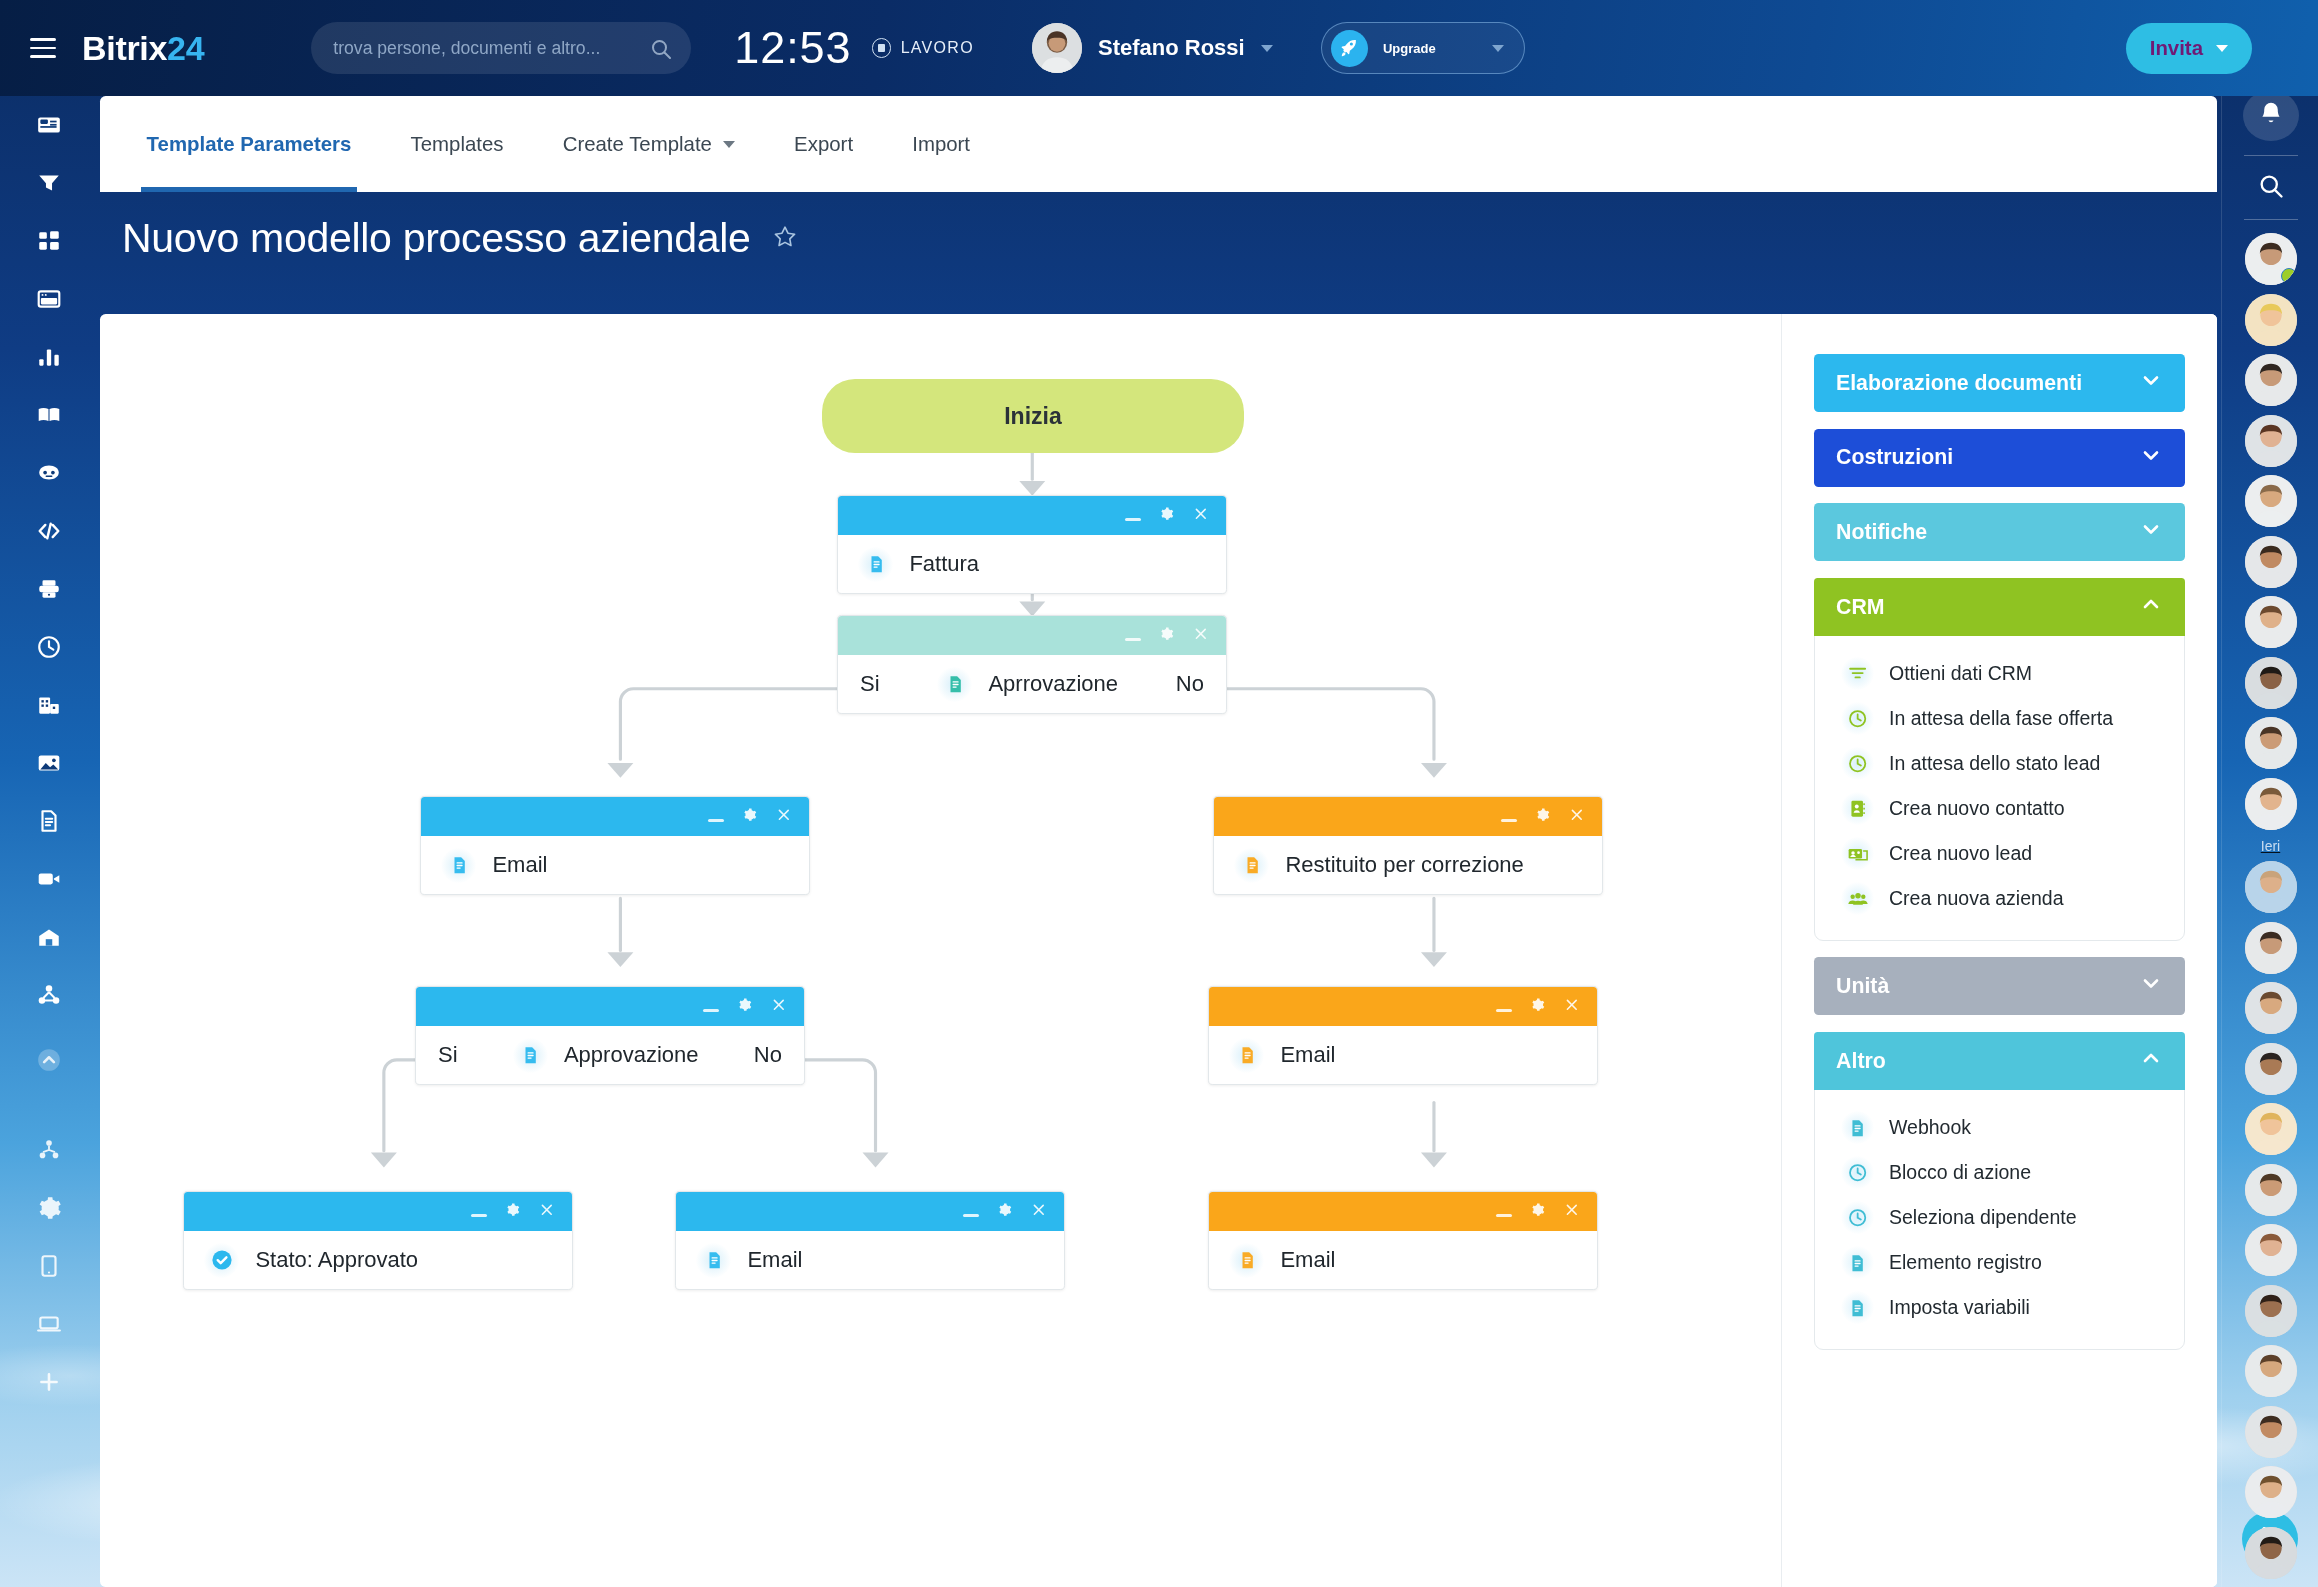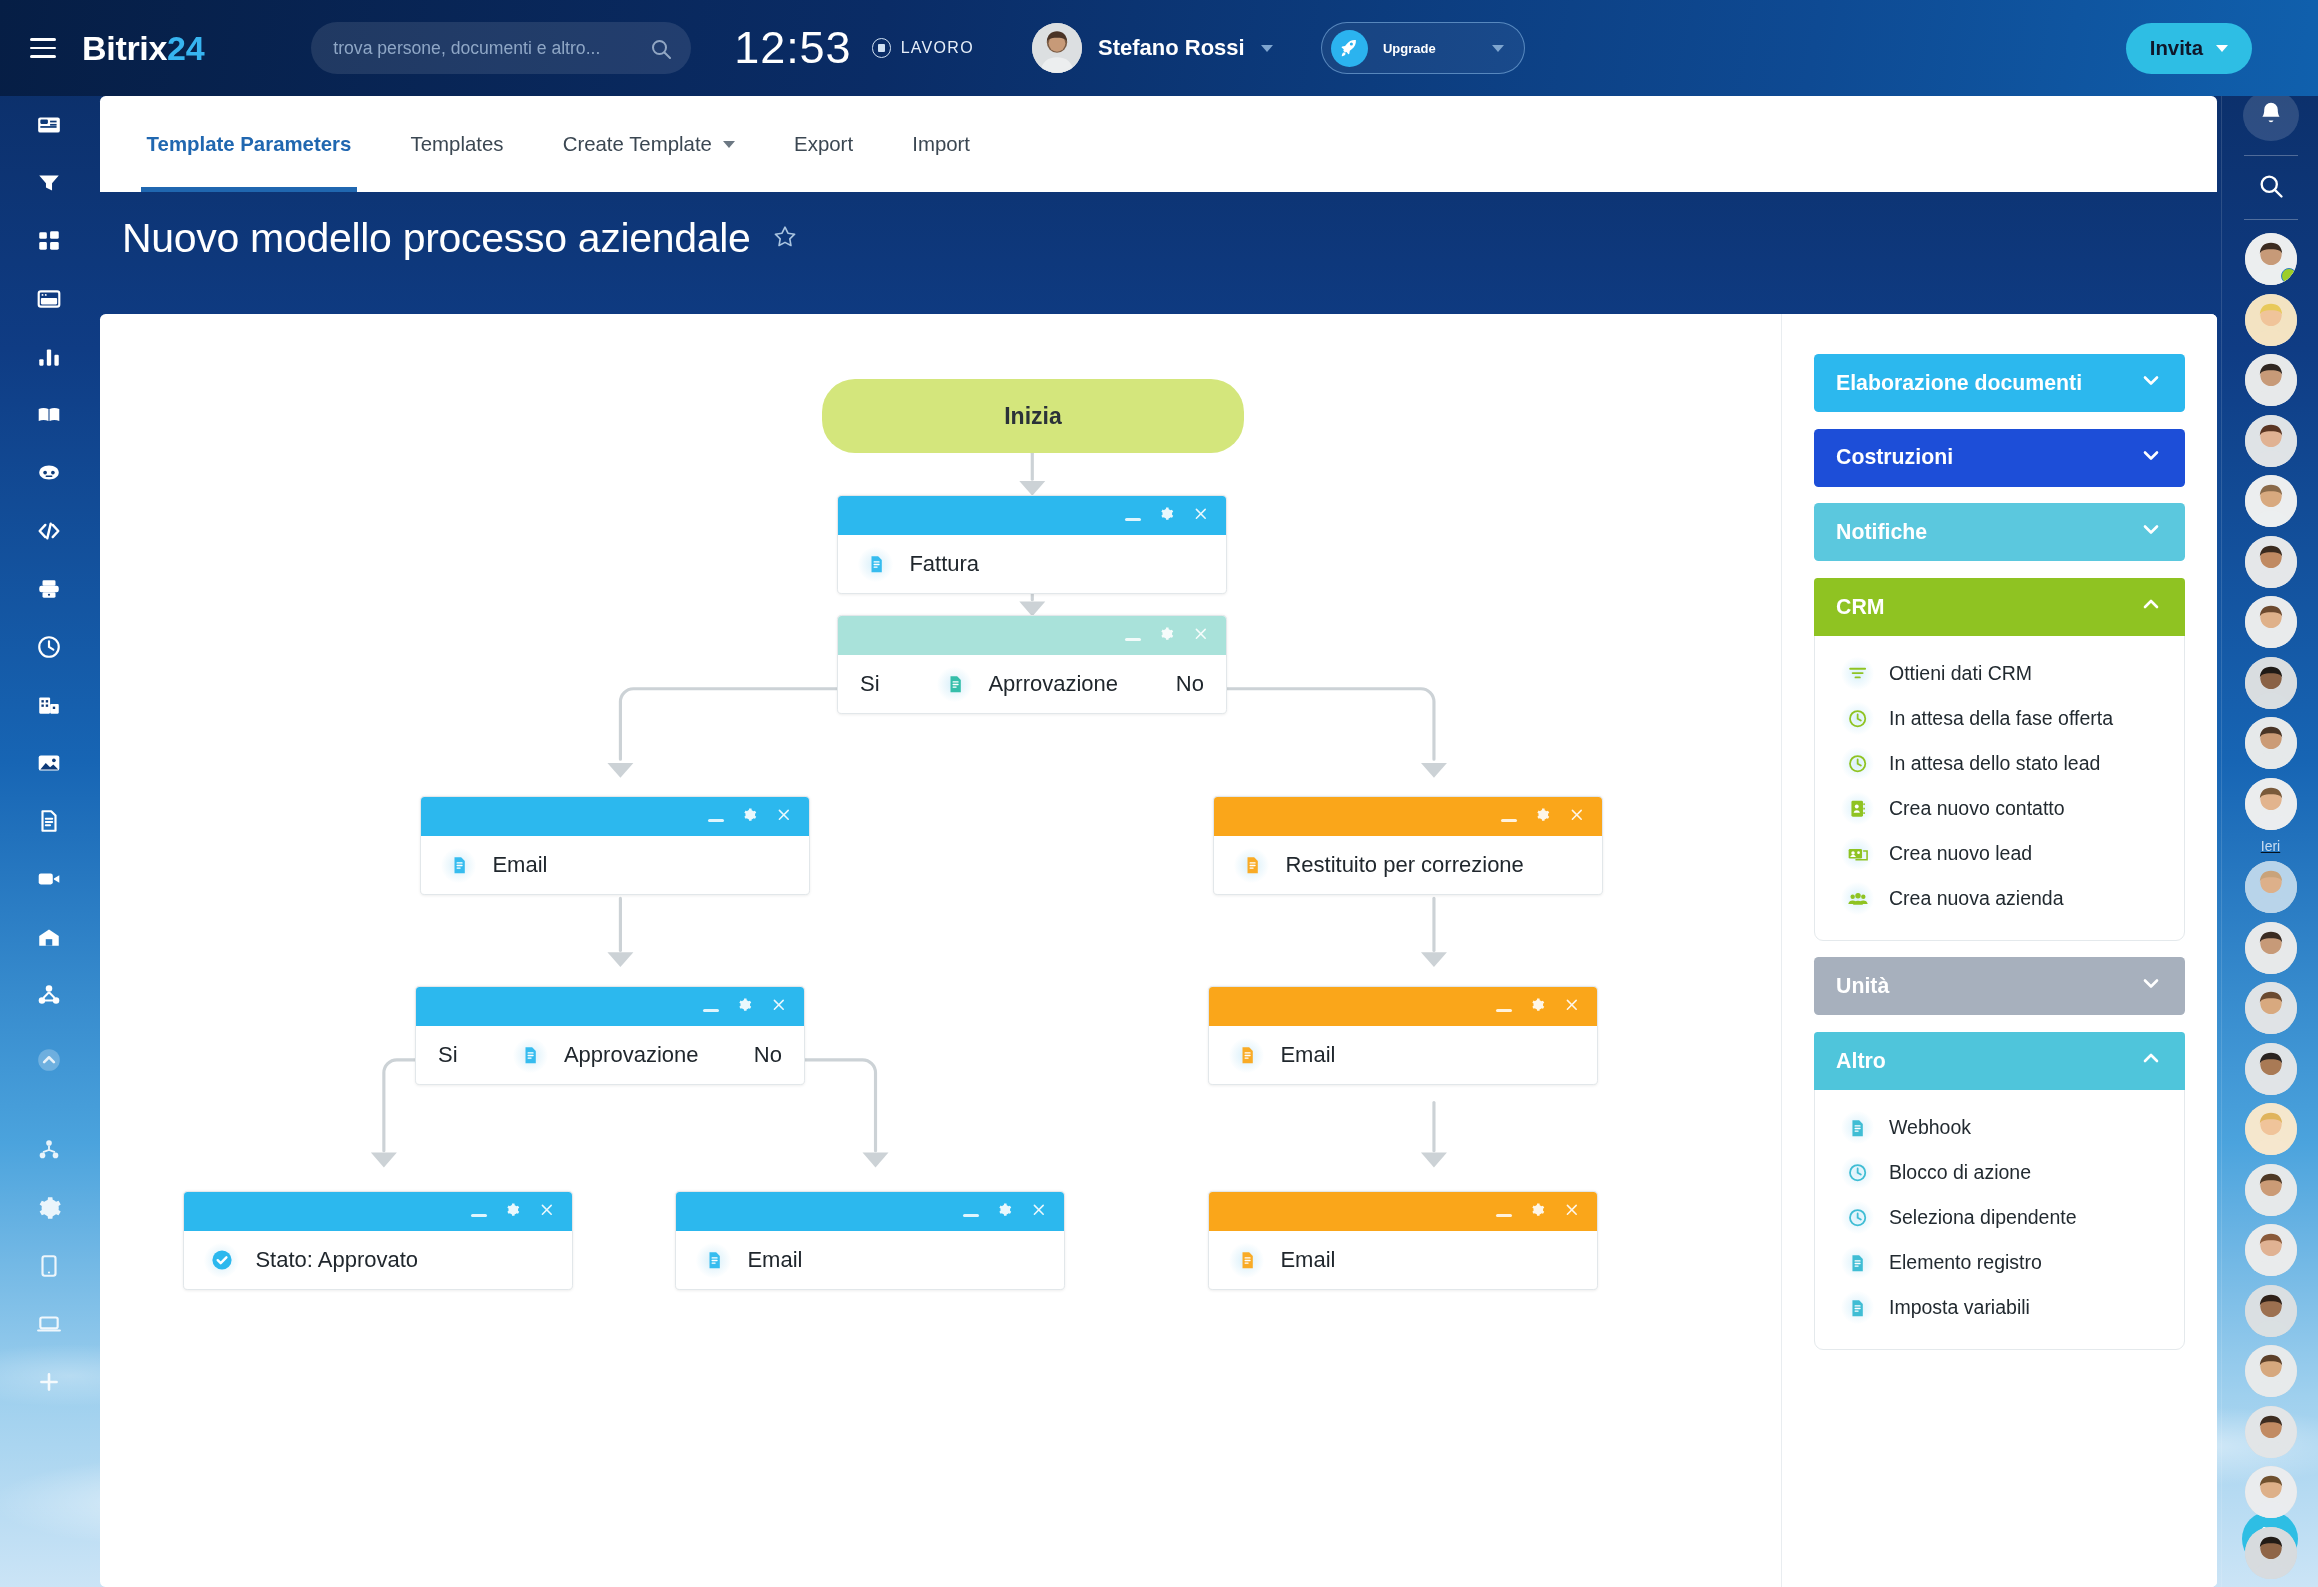--- a/index.html
+++ b/index.html
@@ -75,21 +75,21 @@
     height: 52px; padding: 0 20.4px 0 9.3px; border-radius: 26px;
     border: 0.9px solid rgba(140,190,235,.55); background: rgba(255,255,255,.05); cursor: pointer;
   }
   .rocket-circle { width: 37px; height: 37px; border-radius: 50%; background: #2bb3ef; display: flex; align-items: center; justify-content: center; }
   .upgrade-label { color: #fff; font-size: 13px; font-weight: 700; }
 
   .invite {
     display: flex; align-items: center; gap: 13px; margin-left: auto; margin-right: 67px;
     height: 51px; padding: 0 24px; border-radius: 26px; background: #2ebee4; cursor: pointer;
   }
-  .invite-label { color: #0f172a; font-size: 20.4px; font-weight: 700; }
+  .invite-label { color: #701a75; font-size: 20.4px; font-weight: 700; }
 
   
   .leftrail { position: absolute; top: 96px; left: 0; width: 97px; bottom: 0; z-index: 30; }
   .rail-icon {
     width: 97px; height: 58px; display: flex; align-items: center; justify-content: center;
     cursor: pointer;
   }
   .rail-icon svg { display: block; }
 
   

